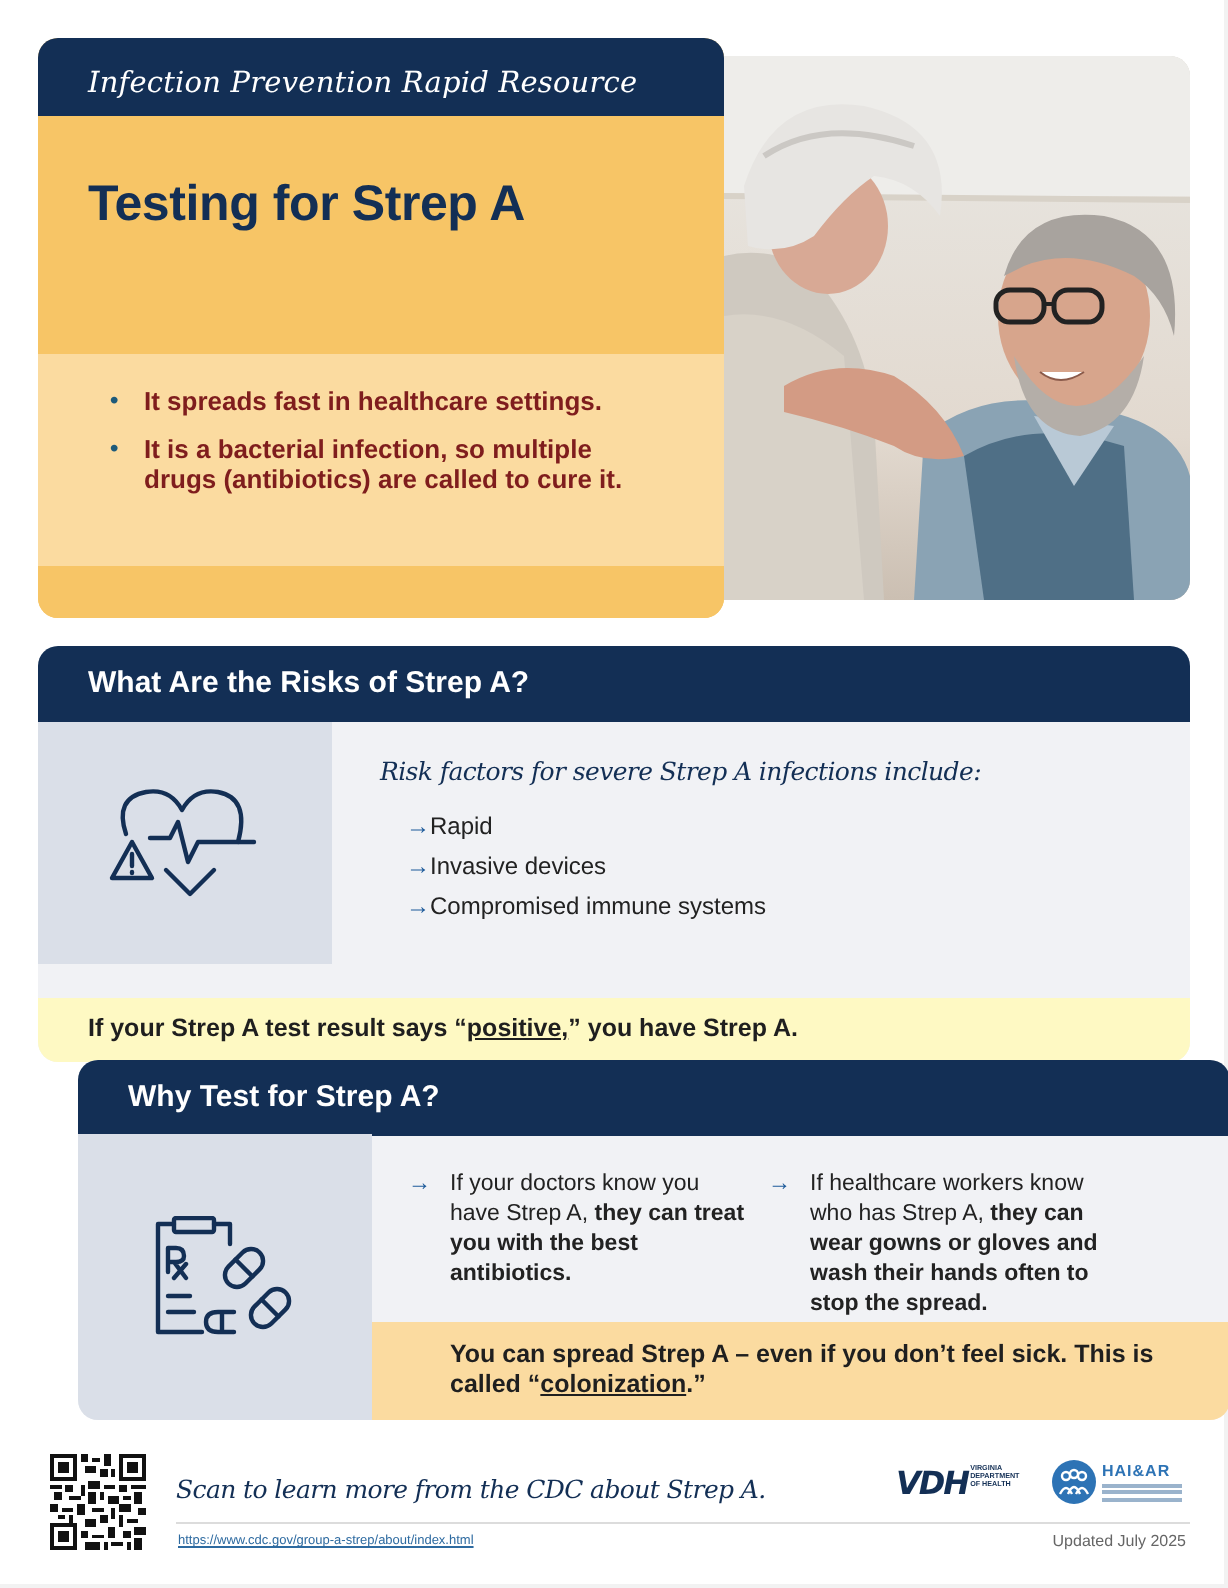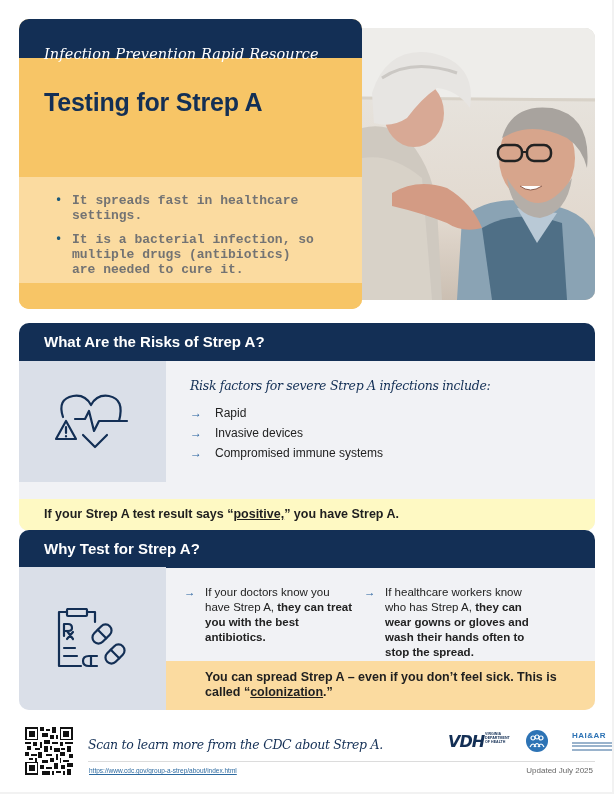--- a/index.html
+++ b/index.html
@@ -2,90 +2,90 @@
 <html><head>
 <meta charset="utf-8">
 <style>
   * { box-sizing: border-box; margin: 0; padding: 0; }
   html, body { width: 614px; height: 794px; background: #ffffff; overflow: hidden; }
   body { position: relative; font-family: "Liberation Sans", sans-serif; color: #1a1a1a; }
   .page { position: absolute; left: 0; top: 0; width: 614px; height: 794px; background: #fff; border-right: 2px solid #f2f2f2; border-bottom: 2px solid #f2f2f2; }
 
   
   .hero-card { position: absolute; left: 19px; top: 19px; width: 343px; height: 290px; border-radius: 10px; overflow: hidden; background: #f7c566; }
-  .hero-band { height: 39px; background: #132f55; padding: 26px 0 0 25px; }
+  .hero-band { height: 39px; background: #132f55; padding: 14px 0 0 25px; }
   .hero-band span { font-family: "DejaVu Serif", "Liberation Serif", serif; font-style: italic; color: #ffffff; font-size: 14.5px; letter-spacing: 0.1px; }
   .hero-top { height: 119px; background: #f7c566; padding: 30px 0 0 25px; }
   .hero-title { font-weight: bold; font-size: 25px; color: #132f55; letter-spacing: -0.2px; }
   .hero-sub { margin-top: 16px; font-size: 13px; line-height: 14px; color: #222; width: 270px; }
   .hero-sub i { font-style: italic; }
   .hero-bullets { height: 106px; background: #fbdba0; padding: 16px 20px 0 36px; }
   .hero-bullets ul { list-style: none; }
-  .hero-bullets li { position: relative; padding-left: 17px; font-weight: bold; font-size: 13px; line-height: 15px; color: #737373; margin-bottom: 9px; width: 260px; font-family: Liberation Mono, monospace; }
+  .hero-bullets li { position: relative; padding-left: 17px; font-weight: bold; font-size: 13px; line-height: 15px; color: #7f1d1d; margin-bottom: 9px; width: 260px; }
   .hero-bullets li::before { content: "\2022"; position: absolute; left: 0; top: 0; color: #1d5a7a; font-size: 12px; }
   .hero-bottom { height: 26px; background: #f7c566; }
 
   .hero-photo { position: absolute; left: 362px; top: 28px; width: 233px; height: 272px; border-radius: 0 10px 10px 0; overflow: hidden; background: #d9d5cf; }
 
   
   .section { position: absolute; left: 19px; width: 576px; border-radius: 10px; overflow: hidden; background: #f1f2f5; }
   .section-head { height: 38px; background: #132f55; padding: 10px 0 0 25px; }
   .section-head span { color: #fff; font-weight: bold; font-size: 15px; }
   .icon-panel { position: absolute; left: 0; width: 147px; background: #dadfe8; display: flex; align-items: center; justify-content: center; }
 
   #risks { top: 323px; height: 208px; }
   #risks .icon-panel { top: 38px; height: 121px; }
-  .risk-body { position: absolute; left: 171px; top: 55px; }
+  .risk-body { position: absolute; left: 171px; top: 55px; text-align: right; }
   .risk-lead { font-family: "DejaVu Serif", "Liberation Serif", serif; font-style: italic; font-size: 12.5px; color: #132f55; letter-spacing: -0.3px; }
   .arrow-list { list-style: none; margin-top: 10px; }
   .arrow-list li { font-size: 12px; line-height: 20px; color: #222; display: flex; }
   .arrow-list li .arr { color: #1d5a9a; width: 25px; font-size: 12px; }
   .section-foot { position: absolute; left: 0; bottom: 0; width: 100%; height: 32px; background: #fef9c3; padding: 8px 0 0 25px; font-weight: bold; font-size: 12.5px; color: #1f1f1f; }
   .uline { text-decoration: underline; }
 
-  #why { top: 530px; height: 180px; }
+  #why { top: 530px; height: 180px; margin-left: 20px; }
   #why .icon-panel { top: 37px; height: 143px; }
   .why-cols { position: absolute; left: 165px; top: 55px; display: flex; }
   .why-col { display: flex; width: 180px; font-size: 11.5px; line-height: 15px; color: #222; }
   .why-col .arr { color: #1d5a9a; width: 21px; flex: 0 0 21px; }
   .why-col p { width: 152px; }
   .why-col b { font-weight: bold; }
   .why-foot { position: absolute; left: 147px; bottom: 0; width: 429px; height: 49px; background: #fbdba0; padding: 9px 18px 0 39px; font-weight: bold; font-size: 12.5px; line-height: 15px; color: #1f1f1f; }
 
   
   .qr { position: absolute; left: 25px; top: 727px; width: 48px; height: 48px; }
   .scan-text { position: absolute; left: 88px; top: 737px; font-family: "DejaVu Serif", "Liberation Serif", serif; font-style: italic; font-size: 12.5px; color: #132f55; letter-spacing: -0.3px; }
   .footer-rule { position: absolute; left: 88px; top: 761px; width: 507px; height: 1px; background: #dcdcdc; }
   .footer-link { position: absolute; left: 89px; top: 767px; font-size: 6.5px; color: #2d6aa0; text-decoration: underline; }
   .updated { position: absolute; right: 19px; top: 766px; font-size: 8px; color: #666; }
   .logo-vdh { position: absolute; left: 448px; top: 732px; display: flex; }
   .logo-vdh .big { font-family: "DejaVu Sans", sans-serif; font-weight: bold; font-style: italic; font-size: 16px; color: #132f55; letter-spacing: -1px; }
   .logo-vdh .small { font-size: 3.6px; line-height: 4px; font-weight: bold; color: #132f55; margin-left: 1px; text-transform: uppercase; }
-  .logo-hai { position: absolute; left: 526px; top: 730px; display: flex; align-items: center; gap: 21px; }
+  .logo-hai { position: absolute; left: 526px; top: 730px; display: flex; align-items: center; }
   .logo-hai .circle { width: 22px; height: 22px; border-radius: 50%; background: #2d73b5; display: flex; align-items: center; justify-content: center; }
   .logo-hai .txt { margin-left: 3px; }
   .logo-hai .txt .t { font-size: 8px; font-weight: bold; color: #2d73b5; letter-spacing: 0.5px; }
   .logo-hai .txt .lines div { height: 2px; width: 40px; background: #9ab3cc; margin-top: 1.5px; }
 </style>
 </head>
 <body>
 
 <div class="page">
 
   <div class="hero-card">
     <div class="hero-band">
       <span>Infection Prevention Rapid Resource</span>
     </div>
     <div class="hero-top">
       <h1 class="hero-title">Testing for Strep A</h1>
     </div>
     <div class="hero-bullets">
       <ul>
         <li>It spreads fast in healthcare settings.</li>
-        <li>It is a bacterial infection, so multiple drugs (antibiotics) are needed to cure it.</li>
+        <li>It is a bacterial infection, so multiple drugs (antibiotics) are called to cure it.</li>
       </ul>
     </div>
     <div class="hero-bottom"></div>
   </div>
 
   <div class="hero-photo" title="Older woman and smiling older man with glasses embracing">
     <svg width="233" height="272" viewBox="0 0 233 272">
       <defs>
         <linearGradient id="wall" x1="0" y1="0" x2="0" y2="1">
           <stop offset="0" stop-color="#e9e8e4"></stop>

